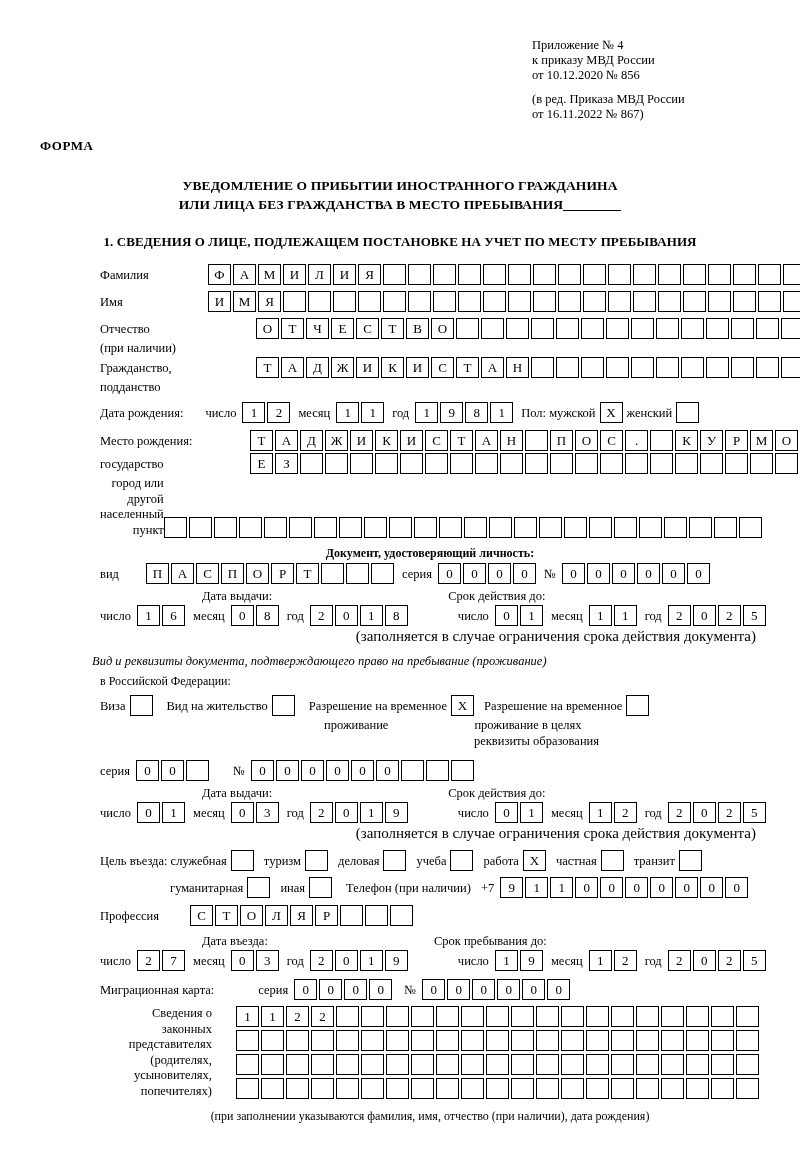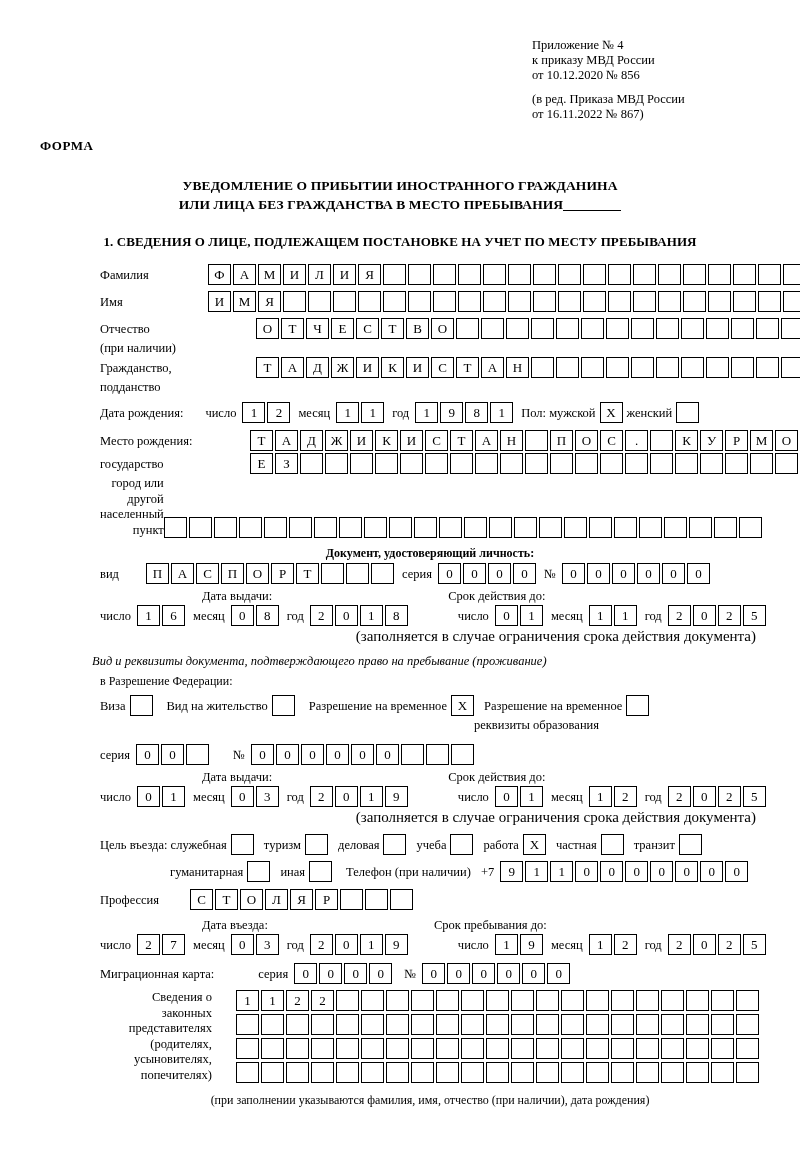--- a/index.html
+++ b/index.html
@@ -519,37 +519,43 @@
       <div class="bx">2</div>
       <div class="bx">0</div>
       <div class="bx">2</div>
       <div class="bx">5</div>
     </div>
   </div>
 
   <div class="right-note">(заполняется в случае ограничения срока действия документа)</div>
 
   <div class="block-note" style="margin-left:52px;font-style:italic;">Вид и реквизиты документа, подтверждающего право на пребывание (проживание)</div>
-  <div class="small-note" style="margin-left:60px;margin-top:4px;">в Разрешение Федерации:</div>
+  <div class="small-note" style="margin-left:60px;margin-top:4px;">в Российской Федерации:</div>
 
   <div class="row" style="margin-top:6px;">
     <div class="spacer-left"></div>
     <div class="lbl">Виза</div>
     <div class="chk"></div>
     <div class="gap"></div>
     <div class="lbl">Вид на жительство</div>
     <div class="chk"></div>
     <div class="gap"></div>
     <div class="lbl">Разрешение на временное</div>
     <div class="chk">X</div>
     <div class="gap-s"></div>
     <div class="lbl">Разрешение на временное</div>
     <div class="chk"></div>
   </div>
 
+  <div class="row tight">
+    <div style="width:284px;flex:0 0 284px;"></div>
+    <div class="lbl">проживание</div>
+    <div style="width:86px;flex:0 0 86px;"></div>
+    <div class="lbl">проживание в целях</div>
+  </div>
   <div class="row tight">
     <div style="width:434px;flex:0 0 434px;"></div>
     <div class="lbl">реквизиты образования</div>
   </div>
 
   <div class="row" style="margin-top:12px;">
     <div class="spacer-left"></div>
     <div class="lbl">серия</div>
     <div class="gap-s"></div>
     <div class="boxes">

